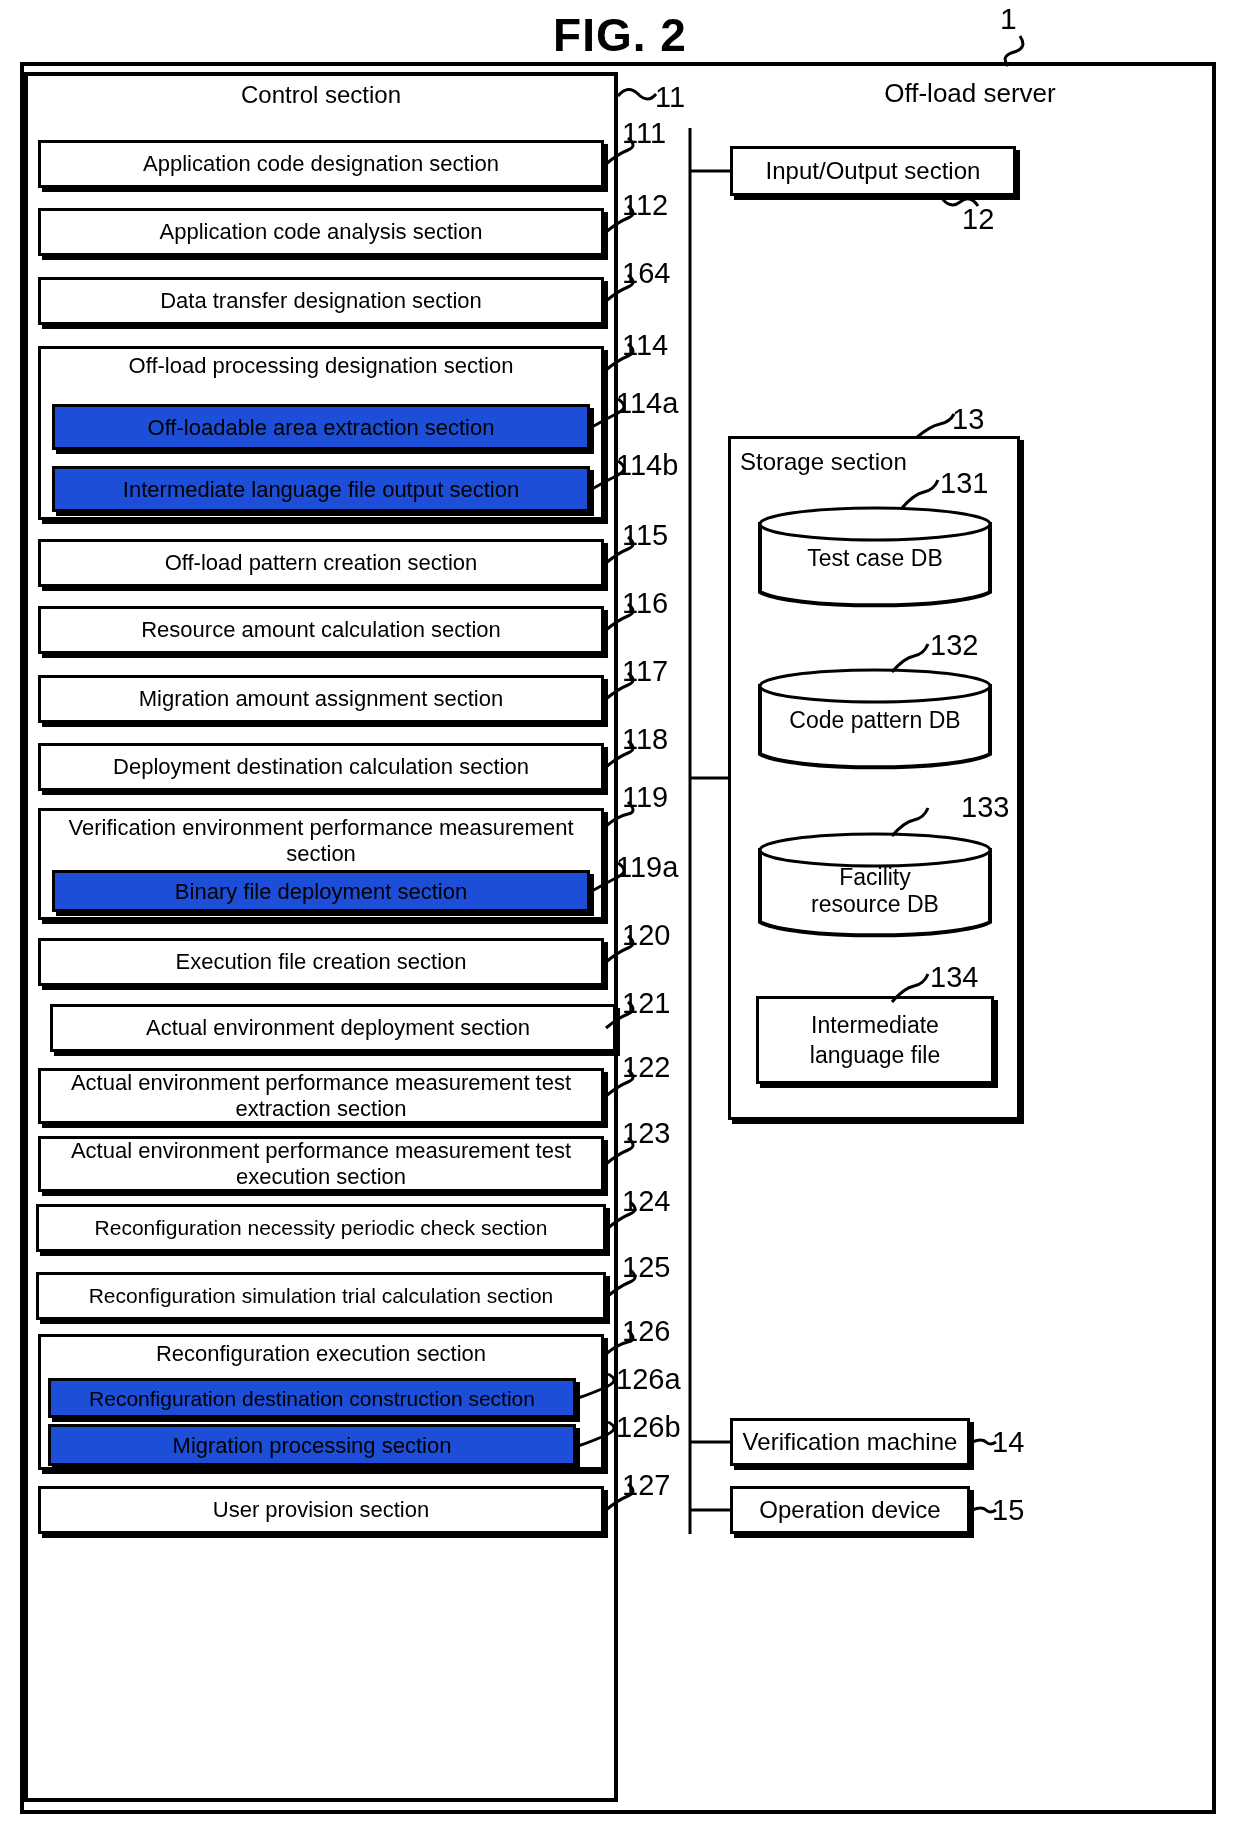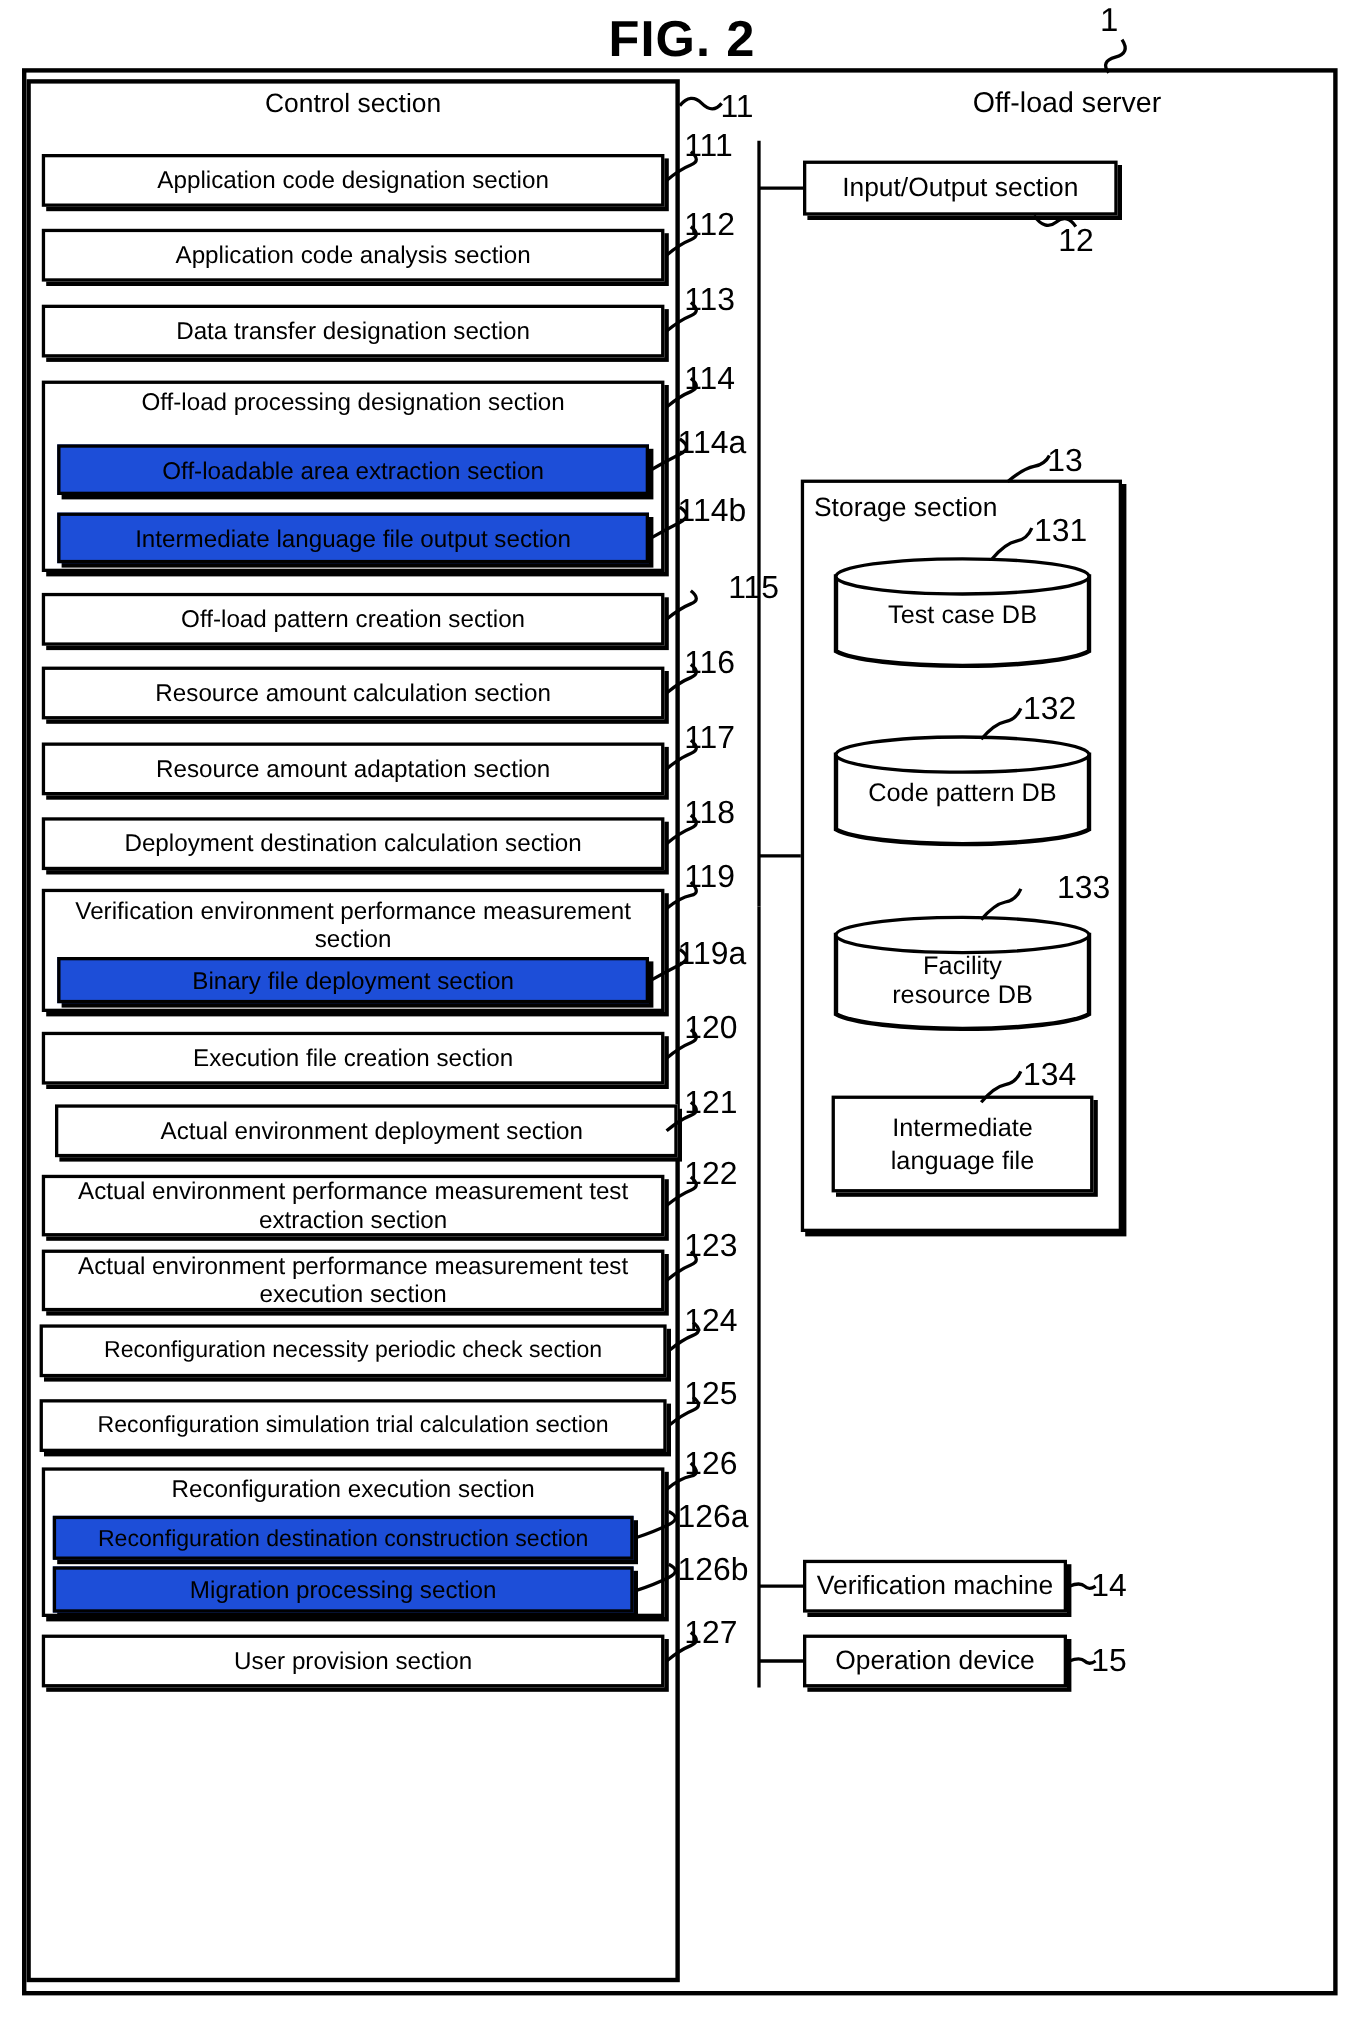--- a/index.html
+++ b/index.html
@@ -146,21 +146,21 @@
 
 <div class="mod" style="left:38px;top:539px;width:566px;height:48px;">
   <span class="ttl">Off-load pattern creation section</span>
 </div>
 
 <div class="mod" style="left:38px;top:606px;width:566px;height:48px;">
   <span class="ttl">Resource amount calculation section</span>
 </div>
 
 <div class="mod" style="left:38px;top:675px;width:566px;height:48px;">
-  <span class="ttl">Resource amount adaptation section</span>
+  <span class="ttl">Migration amount assignment section</span>
 </div>
 
 <div class="mod" style="left:38px;top:743px;width:566px;height:48px;">
   <span class="ttl">Deployment destination calculation section</span>
 </div>
 
 <div class="mod top-label" style="left:38px;top:808px;width:566px;height:112px;">
   <span class="ttl">Verification environment performance measurement section</span>
 </div>
 <div class="sub" style="left:52px;top:870px;width:538px;height:42px;">
@@ -201,25 +201,25 @@
   <span>Migration processing section</span>
 </div>
 
 <div class="mod" style="left:38px;top:1486px;width:566px;height:48px;">
   <span class="ttl">User provision section</span>
 </div>
 
 <div class="refnum" style="left:655px;top:82px;">11</div>
 <div class="refnum" style="left:622px;top:118px;">111</div>
 <div class="refnum" style="left:622px;top:190px;">112</div>
-<div class="refnum" style="left:622px;top:258px;">113</div>
+<div class="refnum" style="left:622px;top:258px;">164</div>
 <div class="refnum" style="left:622px;top:330px;">114</div>
 <div class="refnum" style="left:616px;top:388px;">114a</div>
 <div class="refnum" style="left:616px;top:450px;">114b</div>
-<div class="refnum" style="left:622px;top:520px;margin-left:40px;">115</div>
+<div class="refnum" style="left:622px;top:520px;">115</div>
 <div class="refnum" style="left:622px;top:588px;">116</div>
 <div class="refnum" style="left:622px;top:656px;">117</div>
 <div class="refnum" style="left:622px;top:724px;">118</div>
 <div class="refnum" style="left:622px;top:782px;">119</div>
 <div class="refnum" style="left:616px;top:852px;">119a</div>
 <div class="refnum" style="left:622px;top:920px;">120</div>
 <div class="refnum" style="left:622px;top:988px;">121</div>
 <div class="refnum" style="left:622px;top:1052px;">122</div>
 <div class="refnum" style="left:622px;top:1118px;">123</div>
 <div class="refnum" style="left:622px;top:1186px;">124</div>

